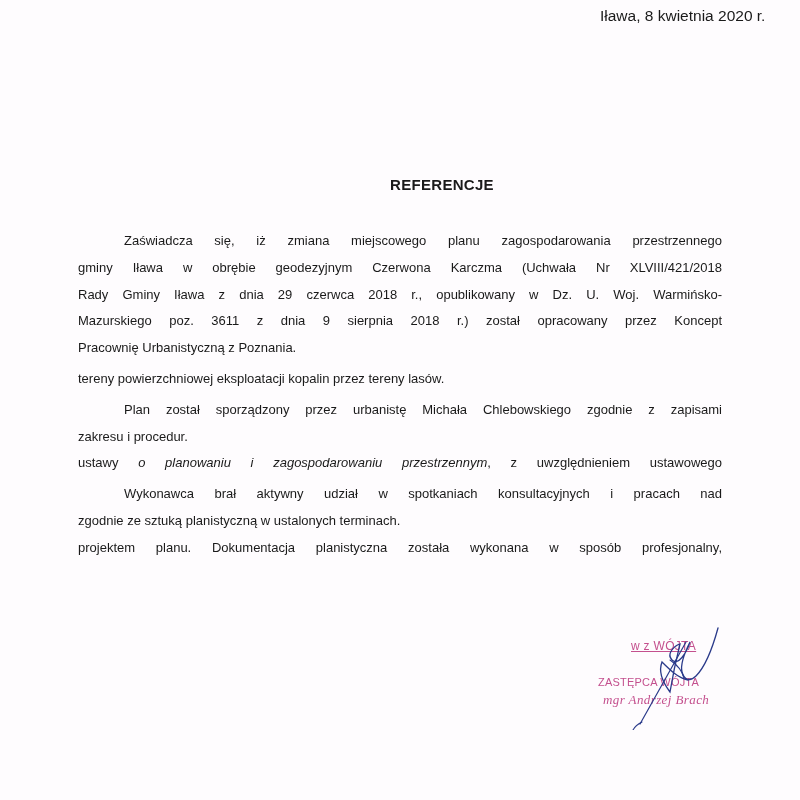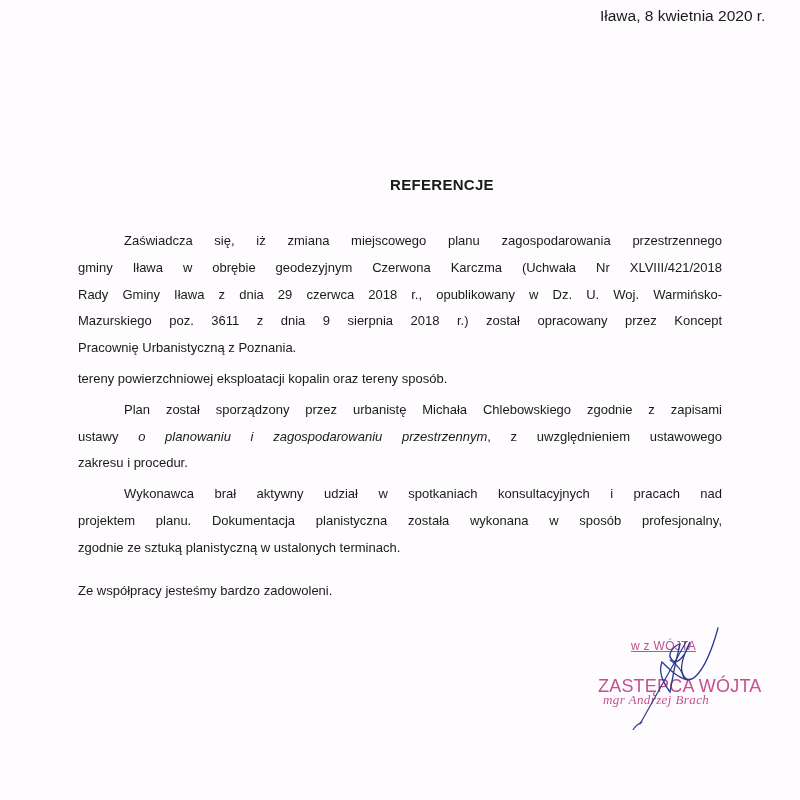--- a/index.html
+++ b/index.html
@@ -77,21 +77,21 @@
       font-size: 12px;
       color: #c4508e;
       white-space: nowrap;
       letter-spacing: 0.3px;
       text-decoration: underline;
     }
     .stamp-line2 {
       position: absolute;
       left: 0px;
       top: 40px;
-      font-size: 18px;
+      font-size: 11px;
       color: #c4508e;
       white-space: nowrap;
       letter-spacing: 0.2px;
     }
     .stamp-line3 {
       position: absolute;
       left: 5px;
       top: 56px;
       font-family: "Liberation Serif", serif;
       font-style: italic;
@@ -122,36 +122,35 @@
 
     <div class="para-lines">
       <span class="line indent">Zaświadcza się, iż zmiana miejscowego planu zagospodarowania przestrzennego</span>
       <span class="line">gminy Iława w obrębie geodezyjnym Czerwona Karczma (Uchwała Nr XLVIII/421/2018</span>
       <span class="line">Rady Gminy Iława z dnia 29 czerwca 2018 r., opublikowany w Dz. U. Woj. Warmińsko-</span>
       <span class="line">Mazurskiego poz. 3611 z dnia 9 sierpnia 2018 r.) został opracowany przez Koncept</span>
       <span class="line last">Pracownię Urbanistyczną z Poznania.</span>
     </div>
 
     <div class="para-lines">
-      <span class="line last">tereny powierzchniowej eksploatacji kopalin oraz tereny sposób.</span>
+      <span class="line last">tereny powierzchniowej eksploatacji kopalin przez tereny lasów.</span>
     </div>
 
     <div class="para-lines">
       <span class="line indent">Plan został sporządzony przez urbanistę Michała Chlebowskiego zgodnie z zapisami</span>
+      <span class="line last">zakresu i procedur.</span>
       <span class="line"><span>ustawy </span><span class="italic">o planowaniu i zagospodarowaniu przestrzennym</span><span>, z uwzględnieniem ustawowego</span></span>
-      <span class="line last">zakresu i procedur.</span>
     </div>
 
     <div class="para-lines" style="margin-bottom:16px">
       <span class="line indent">Wykonawca brał aktywny udział w spotkaniach konsultacyjnych i pracach nad</span>
+      <span class="line last">zgodnie ze sztuką planistyczną w ustalonych terminach.</span>
       <span class="line">projektem planu. Dokumentacja planistyczna została wykonana w sposób profesjonalny,</span>
-      <span class="line last">zgodnie ze sztuką planistyczną w ustalonych terminach.</span>
     </div>
 
-    <div class="line last">Ze współpracy jesteśmy bardzo zadowoleni.</div>
   </div>
 
   <div class="stamp">
     <div class="stamp-line1">w z WÓJTA</div>
     <div class="stamp-line2">ZASTĘPCA WÓJTA</div>
     <div class="stamp-line3">mgr Andrzej Brach</div>
   </div>
 
   <svg class="signature" viewBox="0 0 140 110">
     <path d="M118 8 C 112 30, 104 48, 96 56 C 90 62, 84 60, 82 52 C 80 44, 86 30, 90 22 C 86 34, 78 46, 72 40 C 66 34, 74 26, 80 24 C 76 40, 72 60, 70 72 C 64 64, 58 52, 62 42 C 70 50, 78 58, 88 60" fill="none" stroke="#2a3a8a" stroke-width="1.3" stroke-linecap="round"></path>

